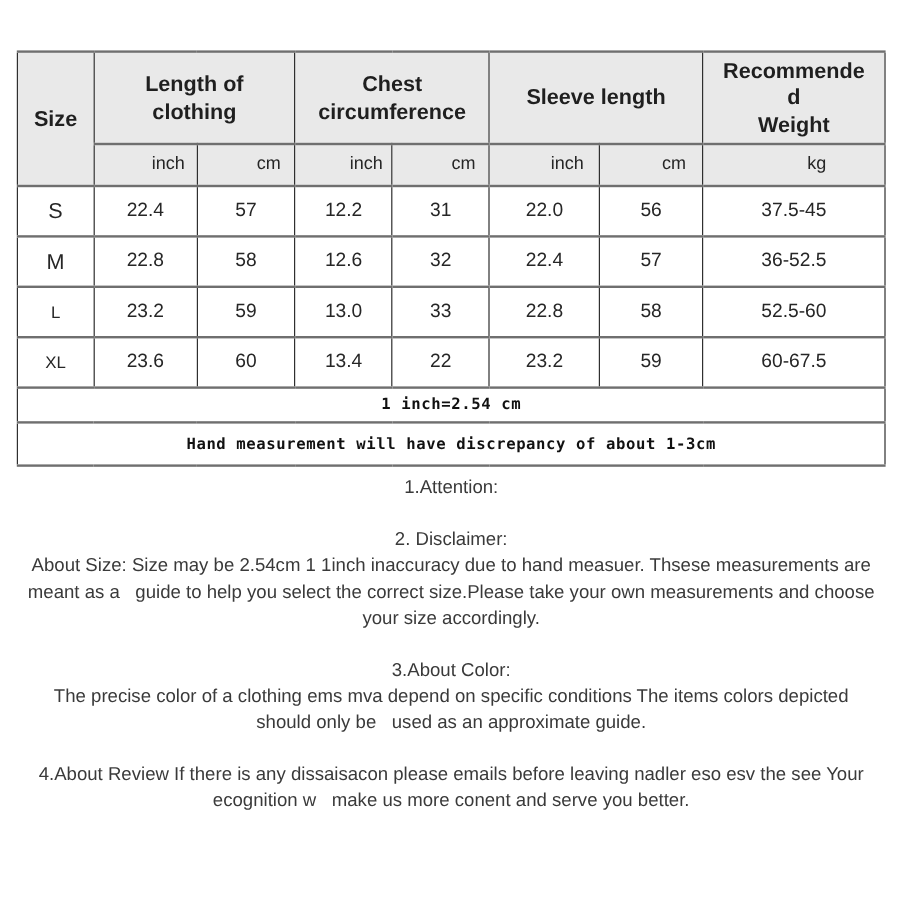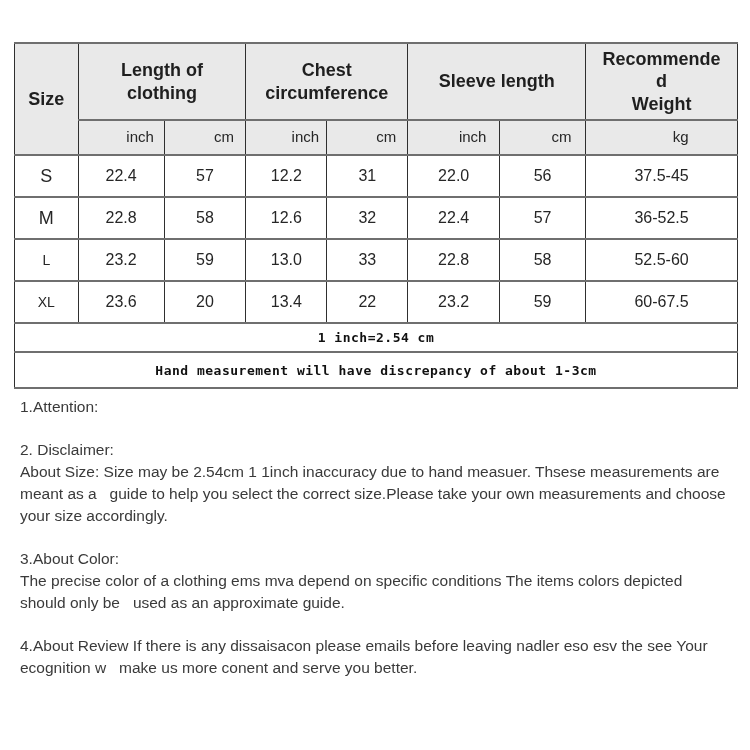--- a/index.html
+++ b/index.html
@@ -85,20 +85,21 @@
   }
   .section {
     margin-bottom: 21px;
   }
   .section .heading,
   .section .body {
     font-size: 15.5px;
     line-height: 22px;
     color: #3a3a3a;
     white-space: pre-wrap;
+    text-align: center;
   }
 </style>
 </head>
 <body>
 
 <div class="page">
 
   <div class="table-wrap">
     <table class="size-chart">
       <colgroup>
@@ -160,21 +161,21 @@
           <td>59</td>
           <td>13.0</td>
           <td>33</td>
           <td>22.8</td>
           <td>58</td>
           <td>52.5-60</td>
         </tr>
         <tr>
           <td class="size-cell">XL</td>
           <td>23.6</td>
-          <td>20</td>
+          <td>60</td>
           <td>13.4</td>
           <td>22</td>
           <td>23.2</td>
           <td>59</td>
           <td>60-67.5</td>
         </tr>
       </tbody>
       <tbody class="notes">
         <tr class="note-1">
           <td colspan="8">1 inch=2.54 cm</td>

